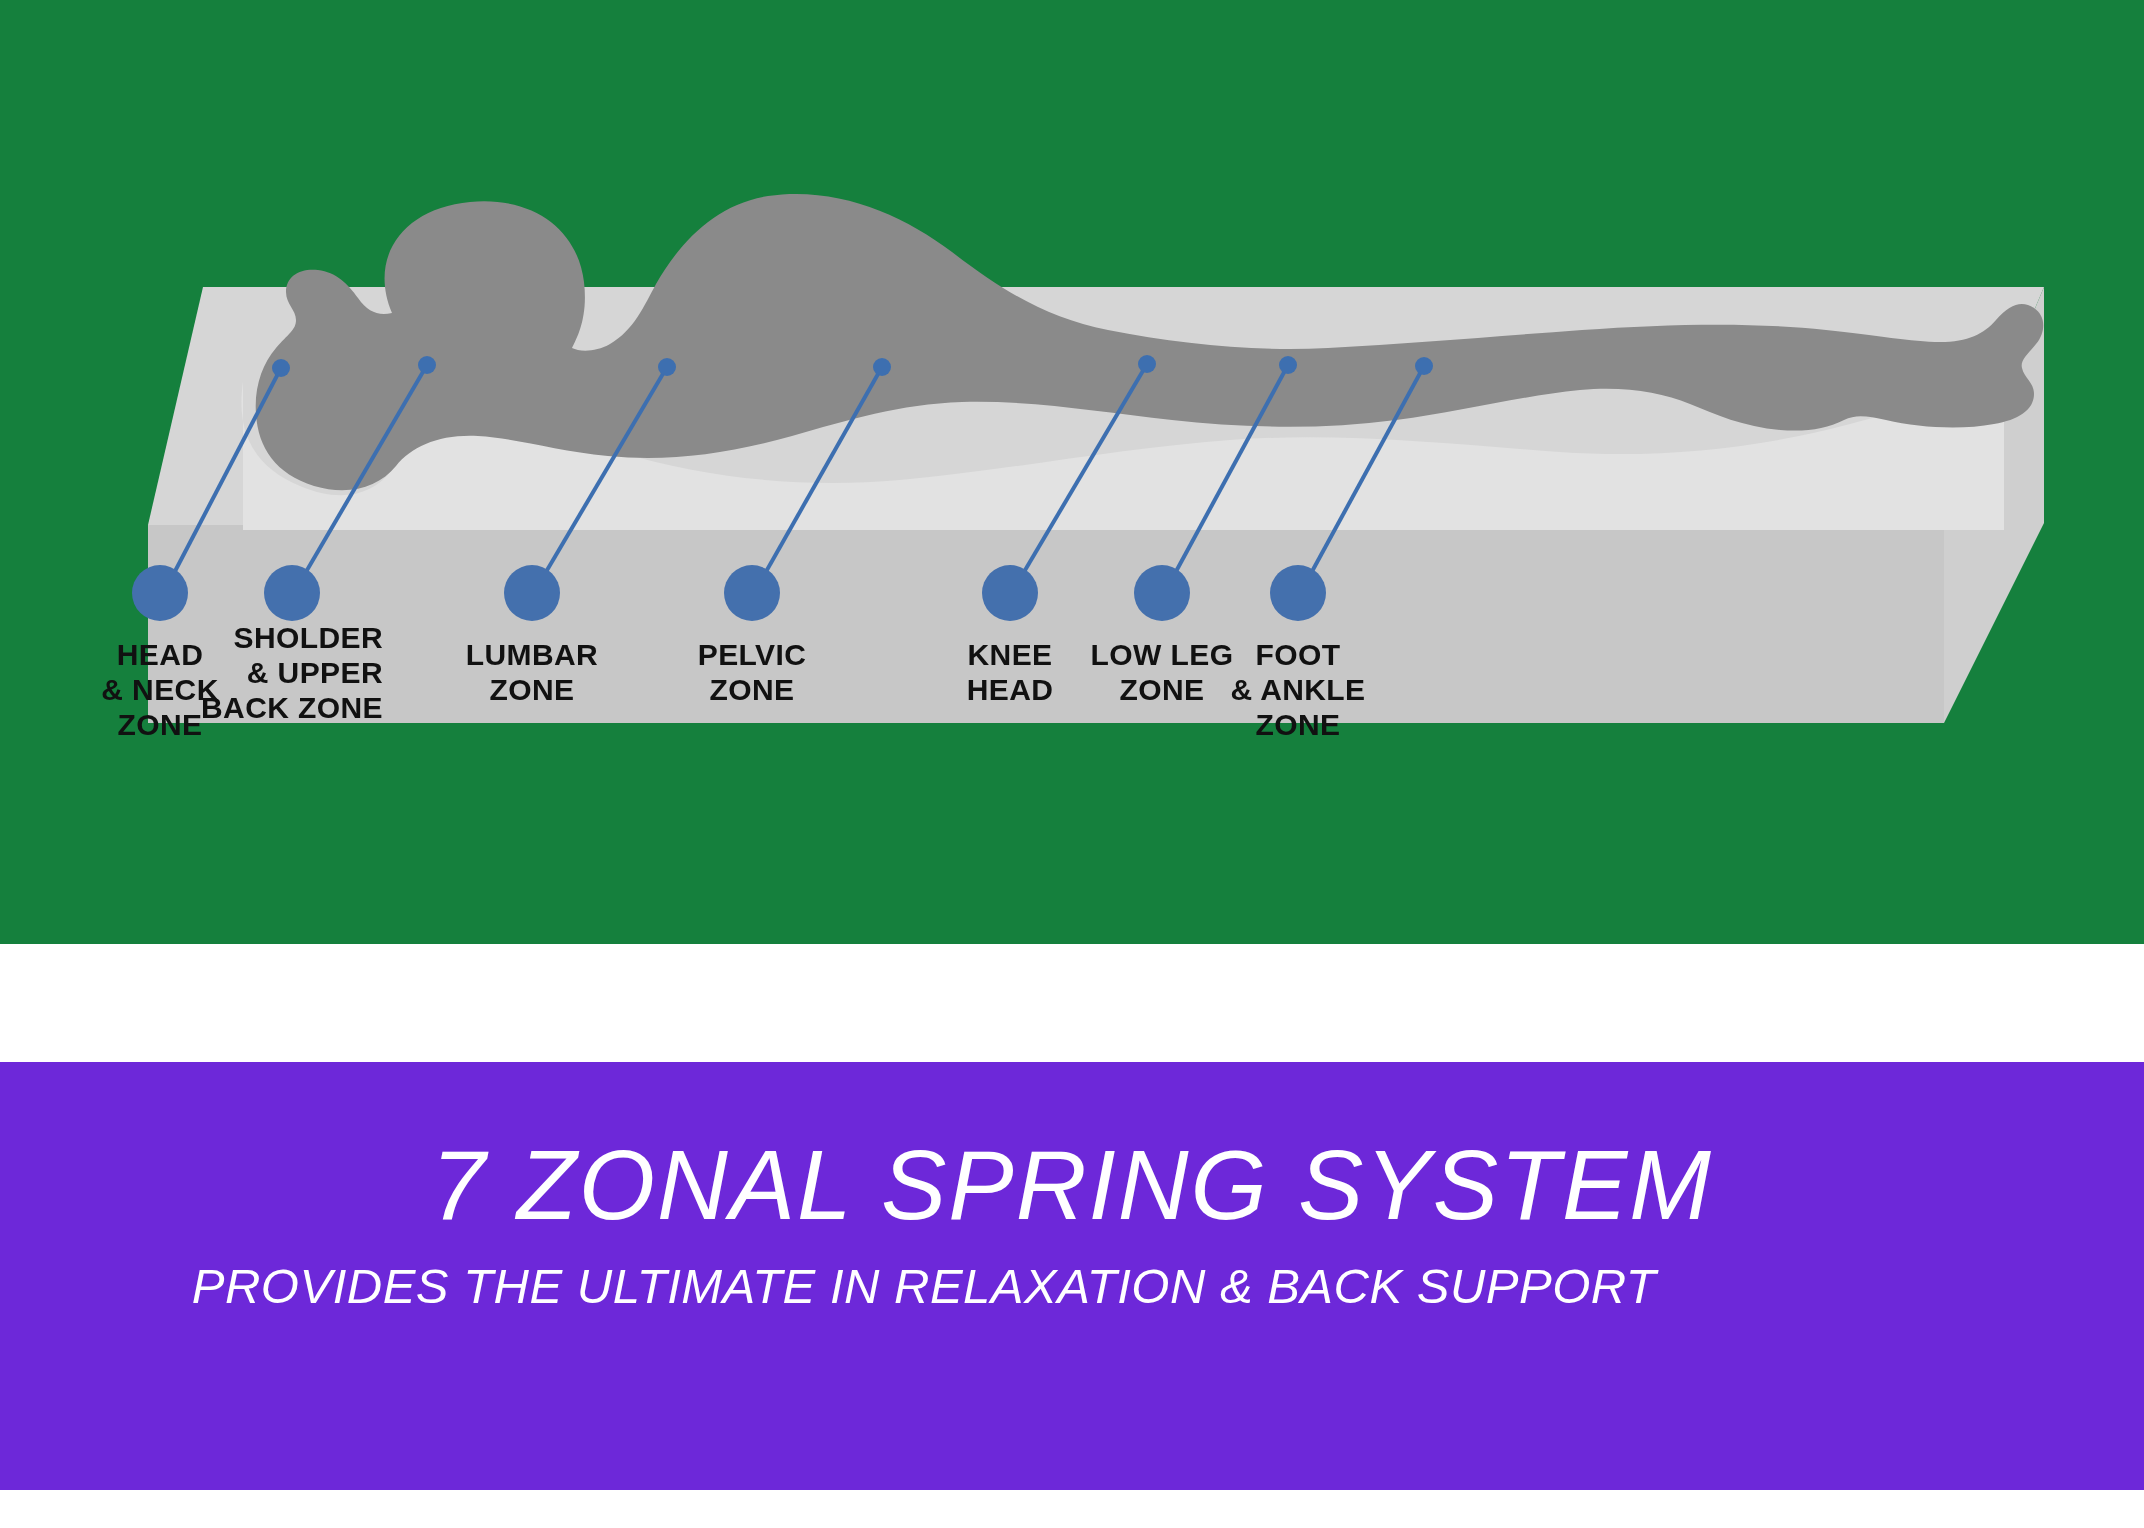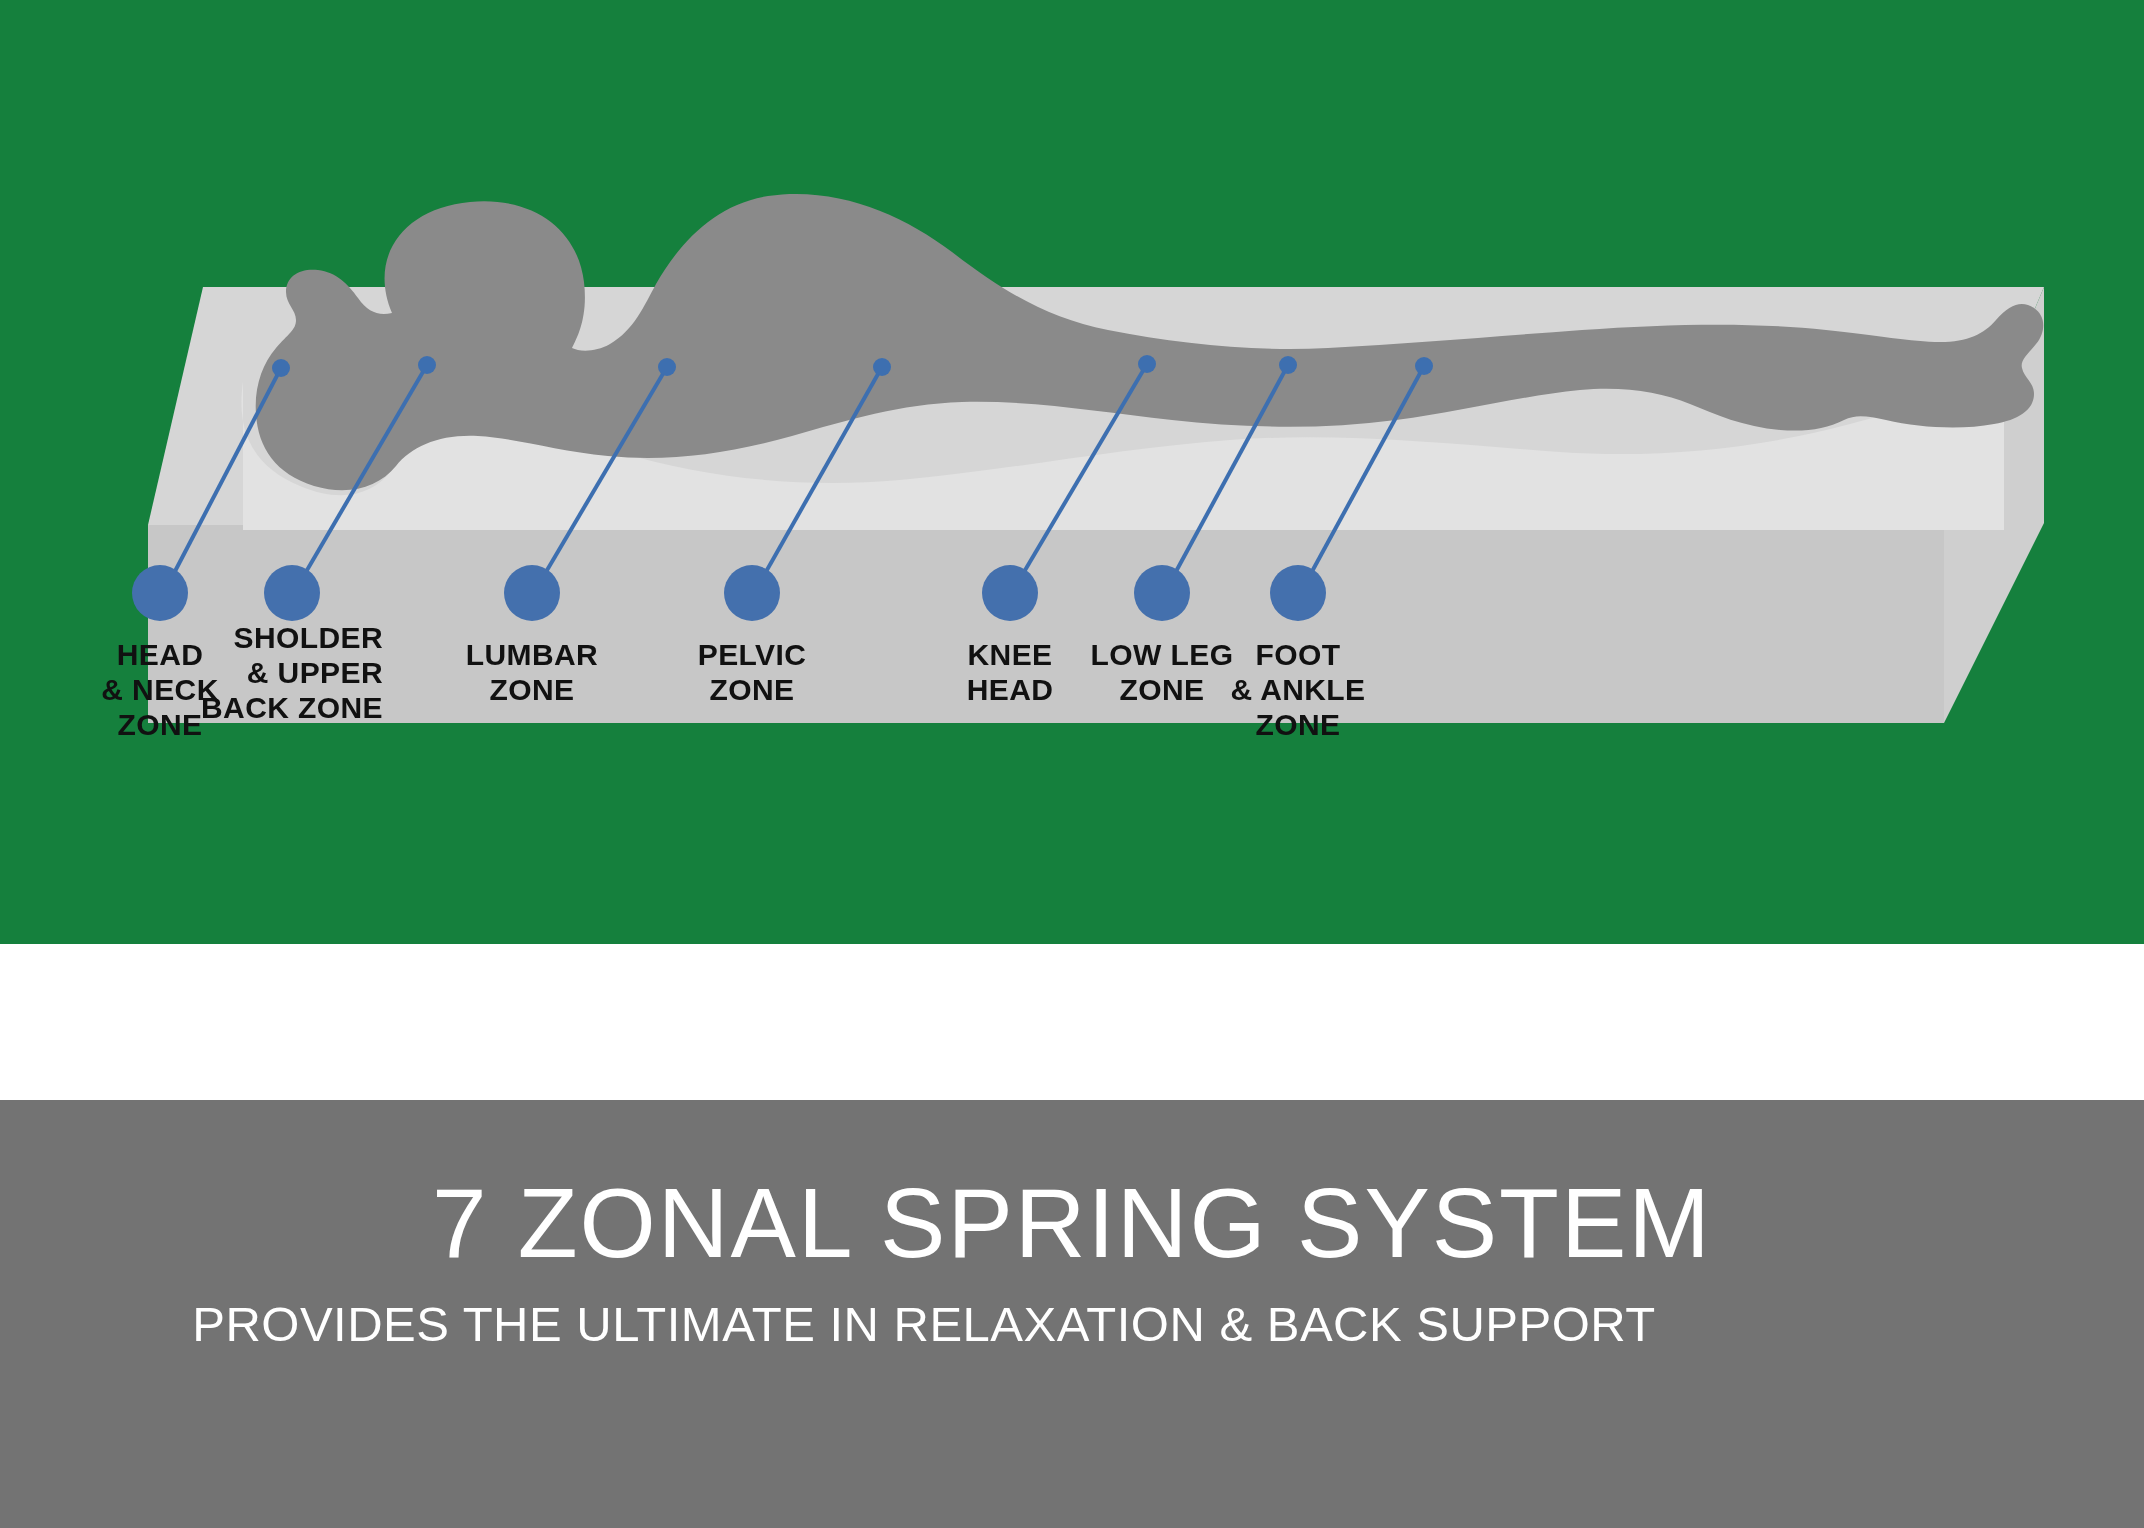--- a/index.html
+++ b/index.html
@@ -41,25 +41,26 @@
     font-weight: bold;
     font-size: 30px;
     line-height: 1.17;
     letter-spacing: 0.4px;
     white-space: pre-line;
     transform: translateX(-50%);
   }
   #banner {
     position: absolute;
     left: 0;
-    top: 1100px;
+    top: 1062px;
     width: 2144px;
     height: 428px;
-    background: #737373;
+    background: #6d28d9;
     overflow: hidden;
+    font-style: italic;
   }
   #banner-title {
     position: absolute;
     left: 0;
     top: 74px;
     width: 2144px;
     text-align: center;
     color: #ffffff;
     font-family: "Liberation Sans", sans-serif;
     font-weight: 300;

